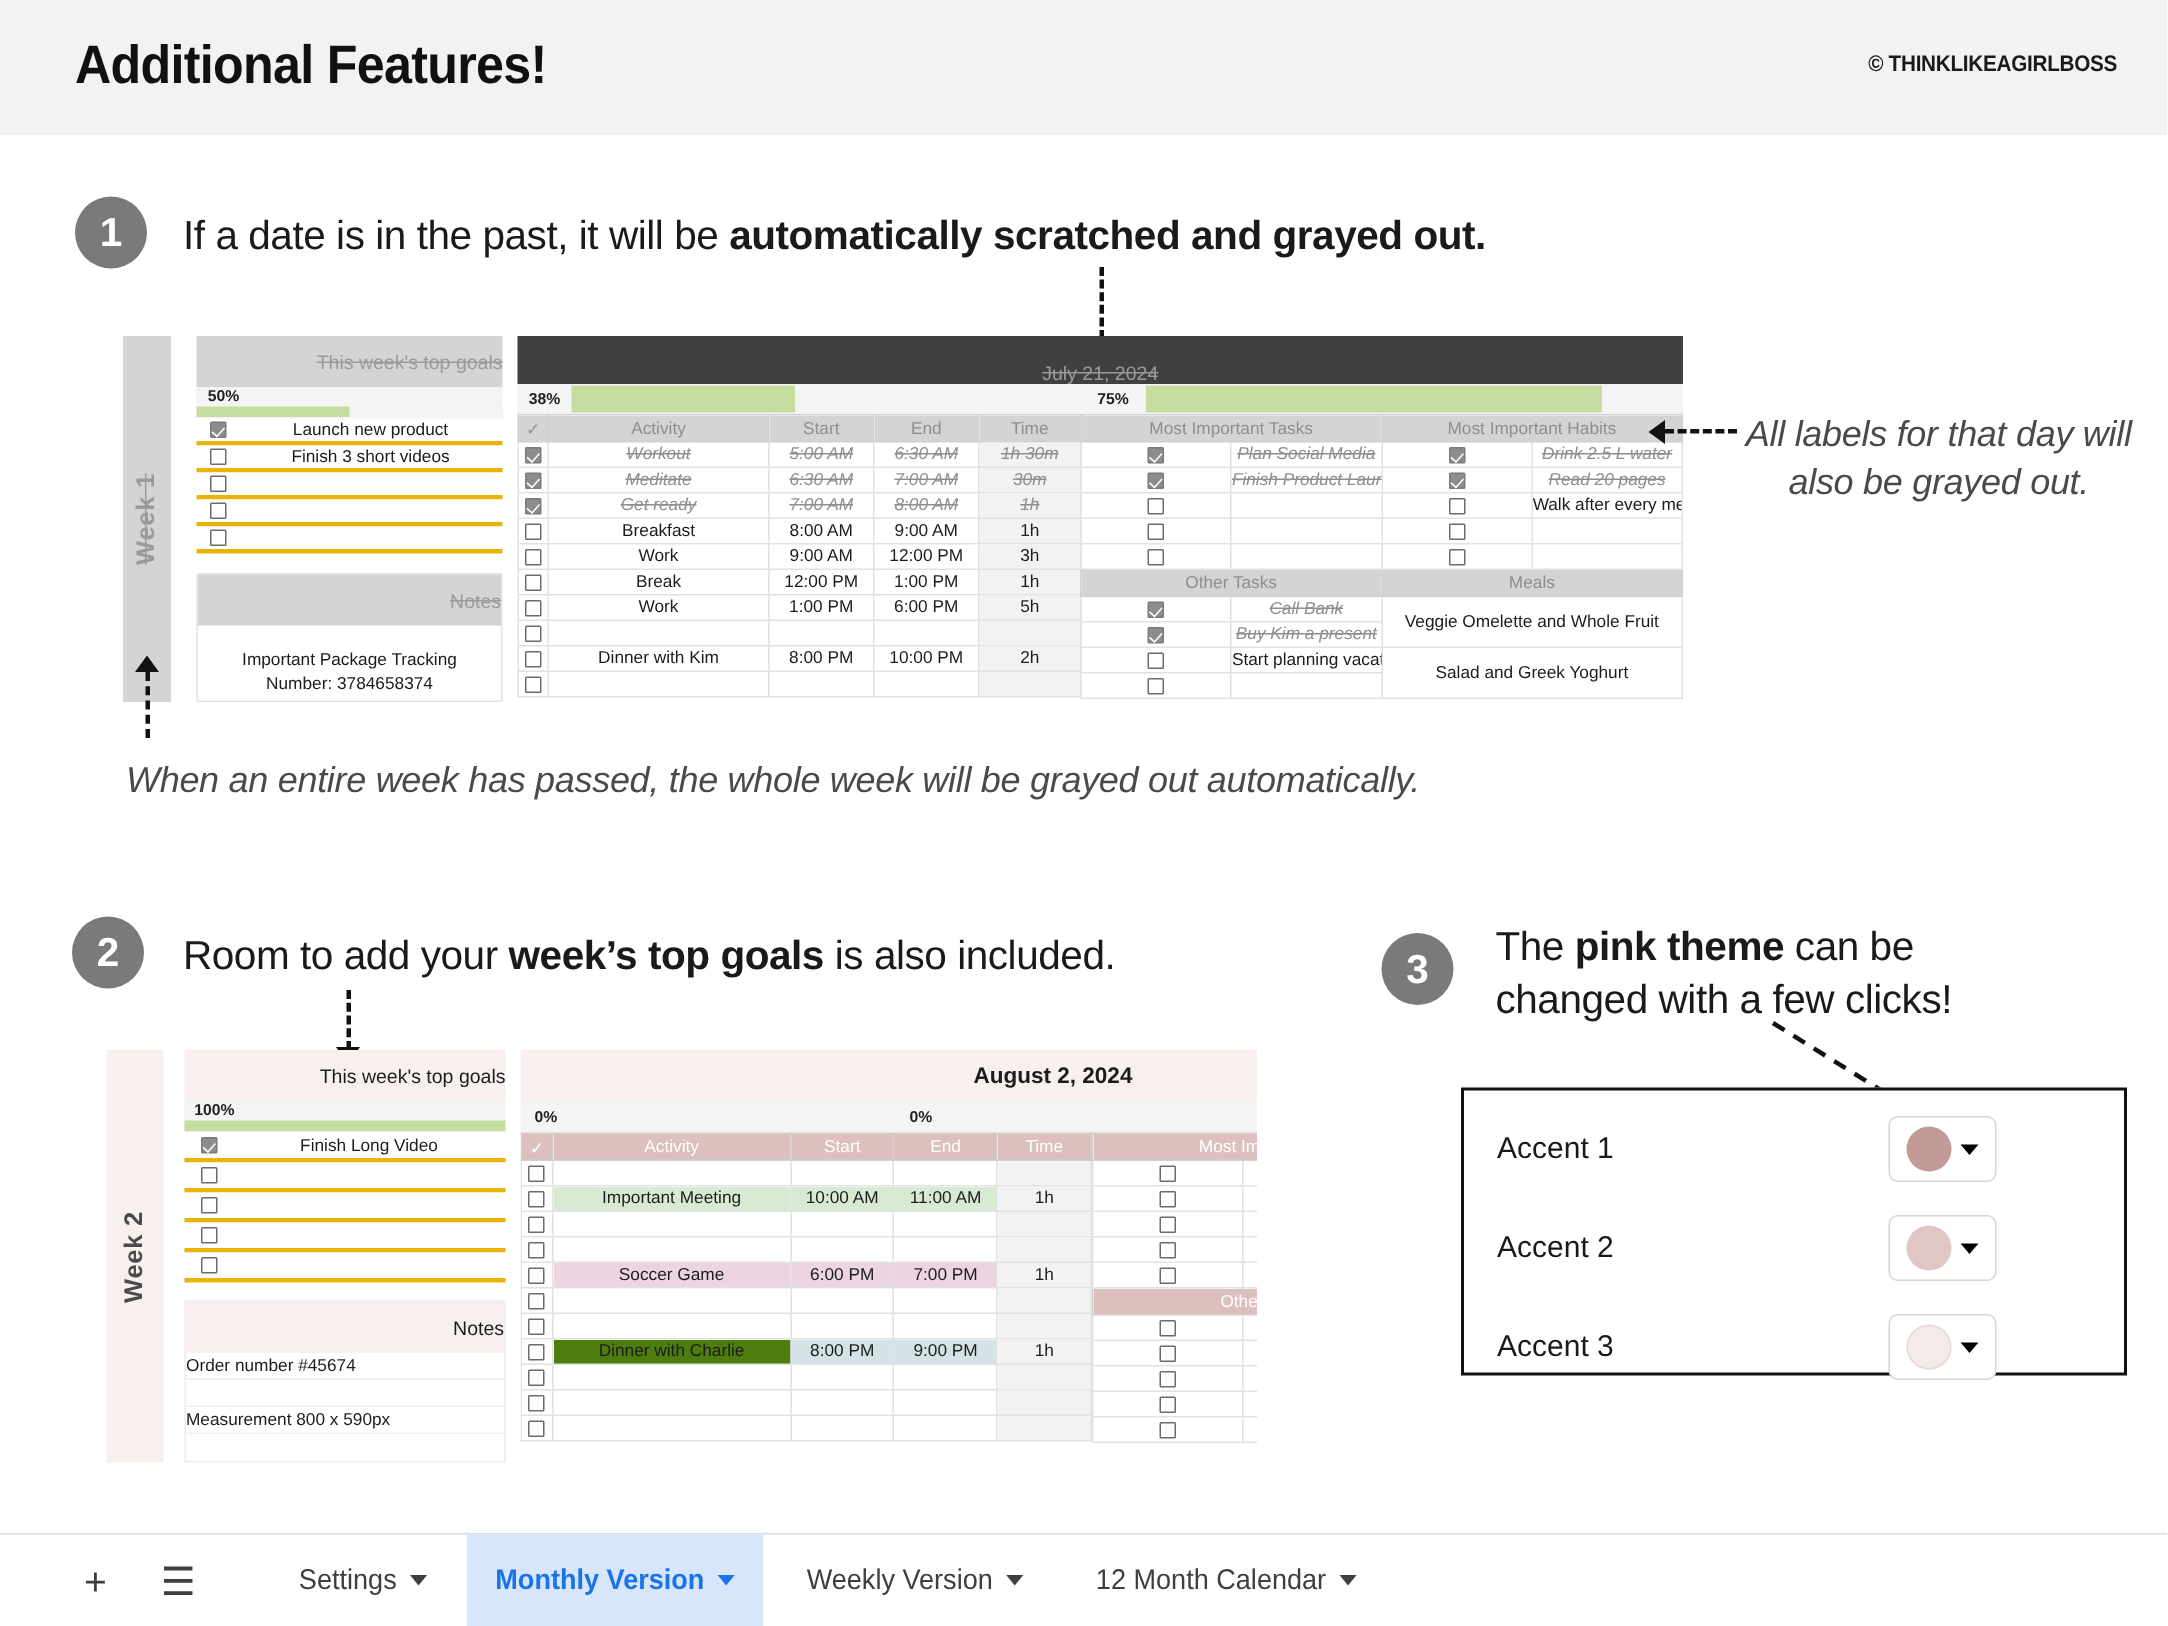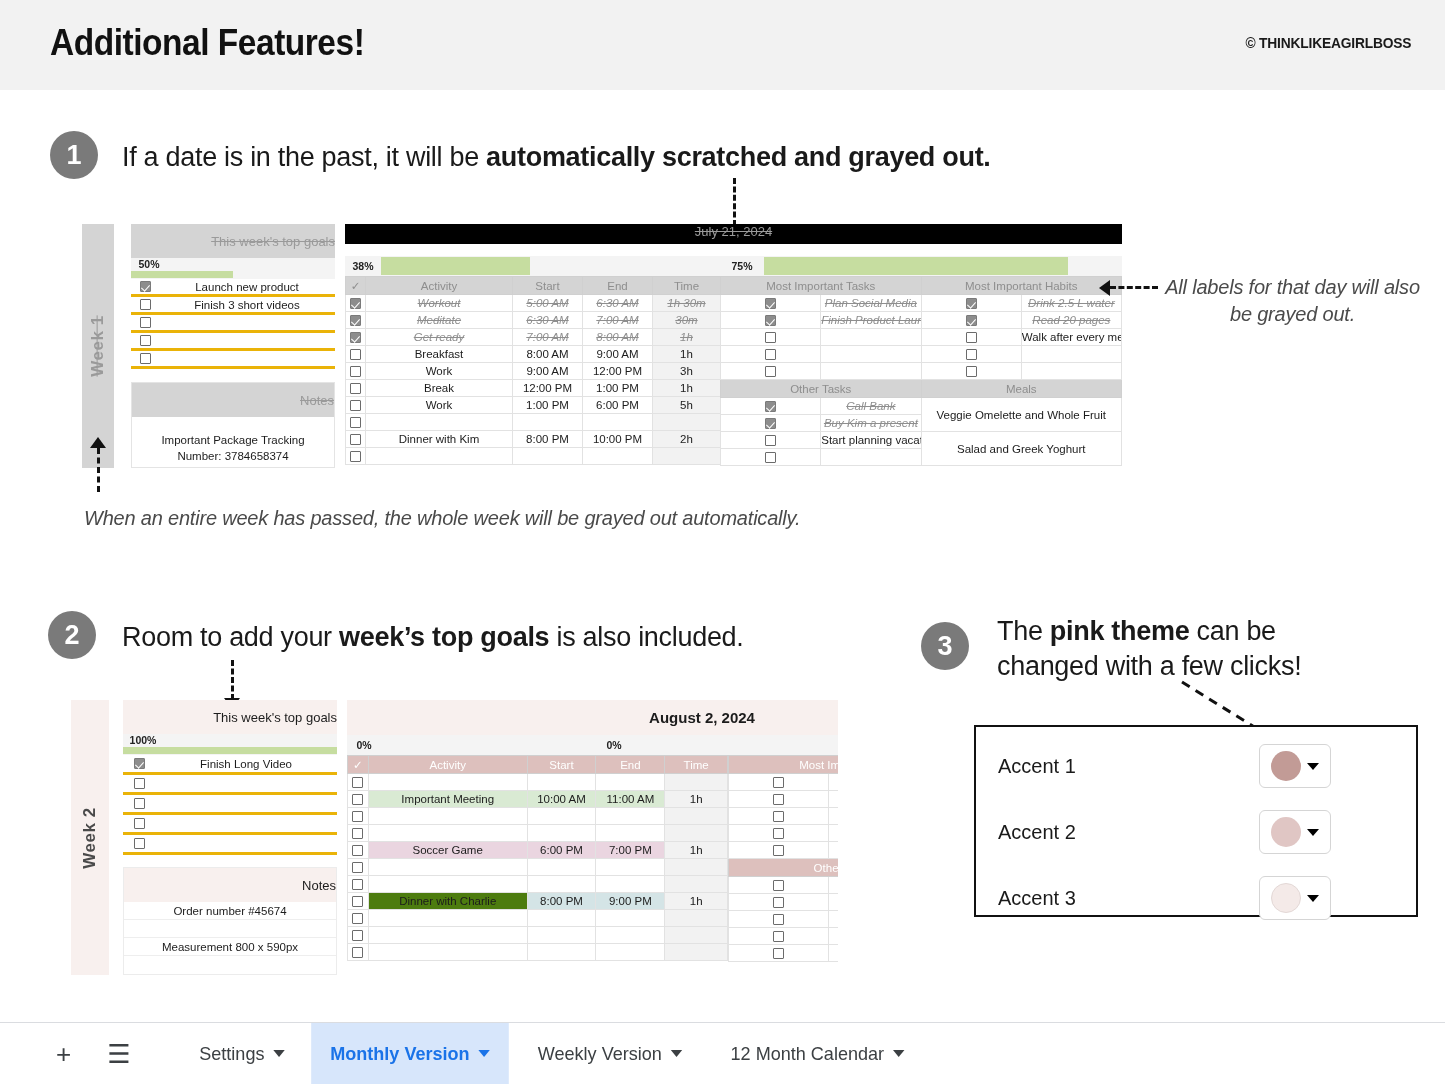--- a/index.html
+++ b/index.html
@@ -34,21 +34,21 @@
     background:#7a7a7a; color:#fff; font-size:27px; font-weight:bold;
     display:flex; align-items:center; justify-content:center;
   }
   .step-text { position:absolute; font-size:27px; color:#1a1a1a; line-height:1.28;
     letter-spacing:-0.3px; }
   .step-text b { font-weight:bold; }
 
   
   .note-italic {
     position:absolute; font-style:italic; color:#4a4a4a;
-    font-size:20px; line-height:1.33; letter-spacing:-0.2px;
+    font-size:24px; line-height:1.33; letter-spacing:-0.2px;
   }
 
   
   .dash-v { position:absolute; border-left:3px dashed #111; }
   .dash-h { position:absolute; border-top:3px dashed #111; }
   .arrow-head { position:absolute; width:0; height:0; }
   .ah-down { border-left:8px solid transparent; border-right:8px solid transparent; border-top:11px solid #111; }
   .ah-up   { border-left:8px solid transparent; border-right:8px solid transparent; border-bottom:11px solid #111; }
   .ah-left { border-top:8px solid transparent; border-bottom:8px solid transparent; border-right:11px solid #111; }
 
@@ -192,22 +192,22 @@
         <span class="grayed-plain">Notes</span>
       </div>
       <div style="padding:16px 6px 0; text-align:center; line-height:1.35; font-size:11.5px;">
         <div>Important Package Tracking</div>
         <div>Number: 3784658374</div>
       </div>
     </div>
 
     <div style="position:absolute; left:263px; top:0; width:777px; height:244px;">
 
-      <div style="position:absolute; left:0; top:0; width:777px; height:20px; background:#000000;
-                  display:flex; align-items:flex-start; justify-content:center;">
+      <div style="position:absolute; left:0; top:0; width:777px; height:32px; background:#404040;
+                  display:flex; align-items:flex-end; justify-content:center;">
         <span class="grayed-plain" style="font-size:13px;">July 21, 2024</span>
       </div>
 
       <div style="position:absolute; left:0; top:32px; width:777px; height:20px; display:flex;">
         <div style="width:375px; display:flex; background:#f4f4f4;">
           <div class="pbar-pct">38%</div>
           <div class="pbar-track">
             <div class="pbar-fill" style="width:44%;"></div>
           </div>
         </div>
@@ -487,21 +487,21 @@
             <span class="cb"></span>
           </div>
         <div class="gl-label"></div>
       </div>
     </div>
 
     <div class="card" style="left:52px; top:167px; width:214px; height:108px; border:1px solid #ececec;">
       <div class="card-head" style="background:#f8f0ee; color:#1c1c1c;">
         <span>Notes</span>
       </div>
-      <div style="text-align:center; font-size:11.5px;">
+      <div style="font-size:11.5px;">
         <div style="height:18px; line-height:18px; border-bottom:1px solid #eee;">Order number #45674</div>
         <div style="height:18px; line-height:18px; border-bottom:1px solid #eee;"></div>
         <div style="height:18px; line-height:18px; border-bottom:1px solid #eee;">Measurement 800 x 590px</div>
         <div style="height:18px; line-height:18px;"></div>
       </div>
     </div>
 
     <div style="position:absolute; left:276px; top:0; width:491px; height:275px; overflow:hidden;">
 
       <div style="position:absolute; left:0; top:0; width:600px; height:35px; background:#f8f0ee;

